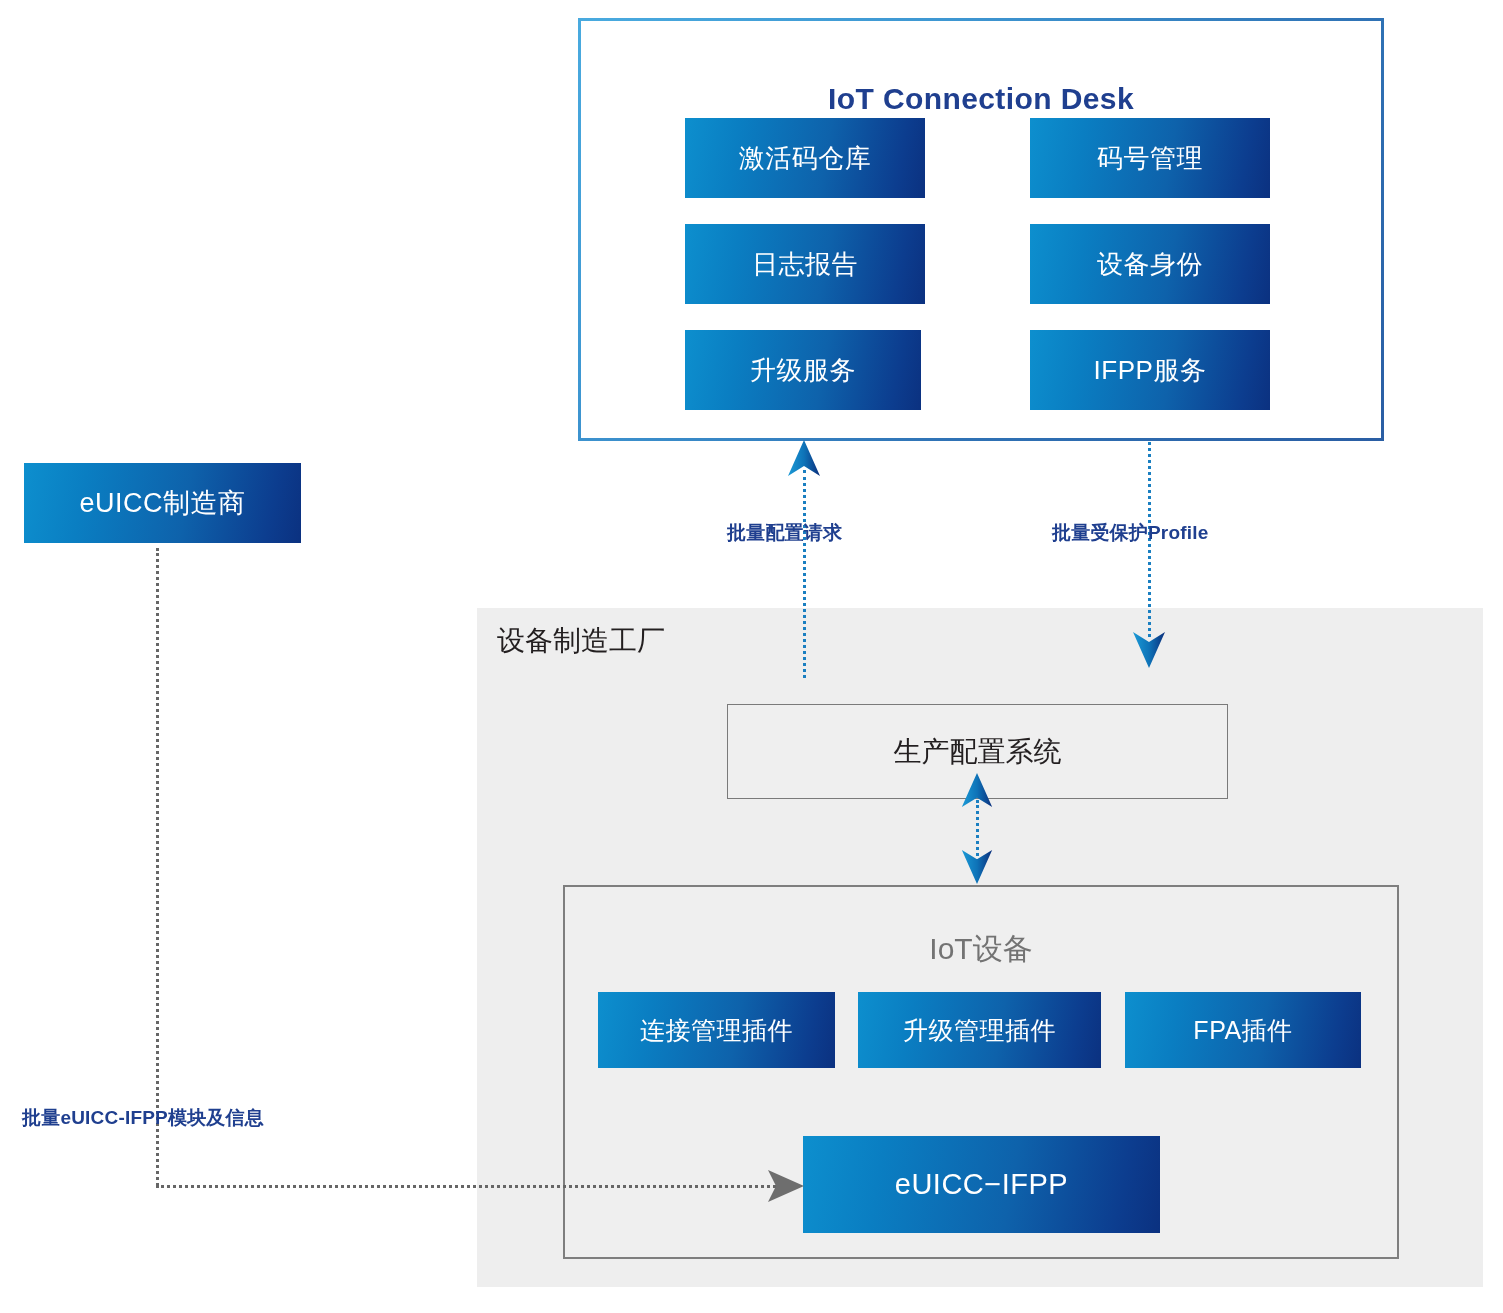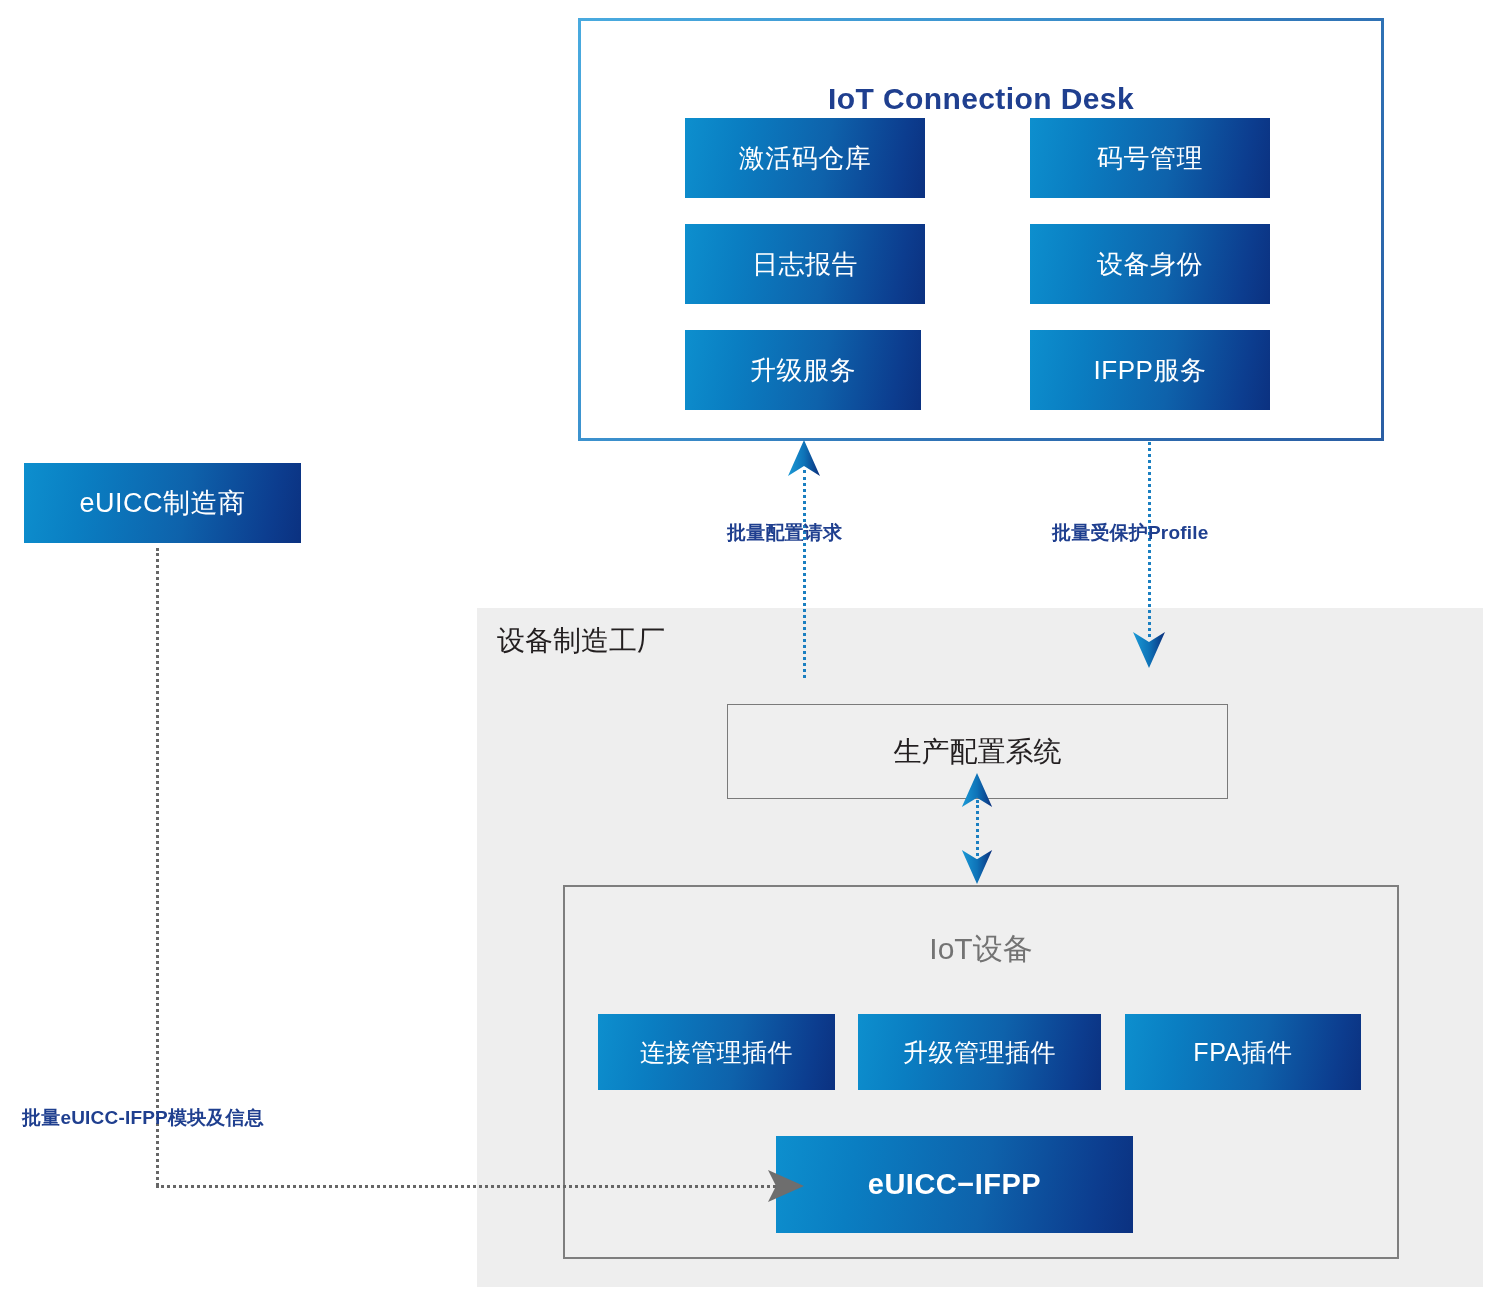--- a/index.html
+++ b/index.html
@@ -61,21 +61,21 @@
   #device-box {
     position: absolute; left: 563px; top: 885px; width: 836px; height: 374px;
     border: 2px solid #7e7e7e; background: #efefef;
   }
   #device-title {
     position: absolute; left: 0; top: 42px; width: 100%;
     text-align: center; font-size: 30px; color: #737373;
   }
 
   
-  .plugin { height: 76px; font-size: 25px; top: 1014px; }
+  .plugin { height: 76px; font-size: 25px; top: 992px; }
 
   
   .conn-label {
     position: absolute;
     font-size: 19px; font-weight: bold; color: #1f3f8f;
     white-space: nowrap; letter-spacing: .2px;
   }
 
   
   .vdots {
@@ -134,21 +134,21 @@
   <div class="chip plugin" style="left:598px; width:237px;">
     <span>连接管理插件</span>
   </div>
   <div class="chip plugin" style="left:858px; width:243px;">
     <span>升级管理插件</span>
   </div>
   <div class="chip plugin" style="left:1125px; width:236px;text-align:center;">
     <span>FPA插件</span>
   </div>
 
-  <div class="chip" style="left:776px; top:1136px; width:357px; height:97px; font-size:29px;font-weight:bold;">
+  <div class="chip" style="left:803px; top:1136px; width:357px; height:97px; font-size:29px;">
     <span>eUICC−IFPP</span>
   </div>
 
   <div class="vdots" style="left:803px; top:470px; height:208px;"></div>
   <svg class="arrow" style="left:786px; top:440px;" width="36" height="38" viewBox="0 0 36 38">
     <defs>
       <linearGradient id="gup" x1="0" y1="0" x2="1" y2="0">
         <stop offset="0%" stop-color="#1b9ad6"></stop>
         <stop offset="50%" stop-color="#0e73b8"></stop>
         <stop offset="100%" stop-color="#0b2f7c"></stop>

